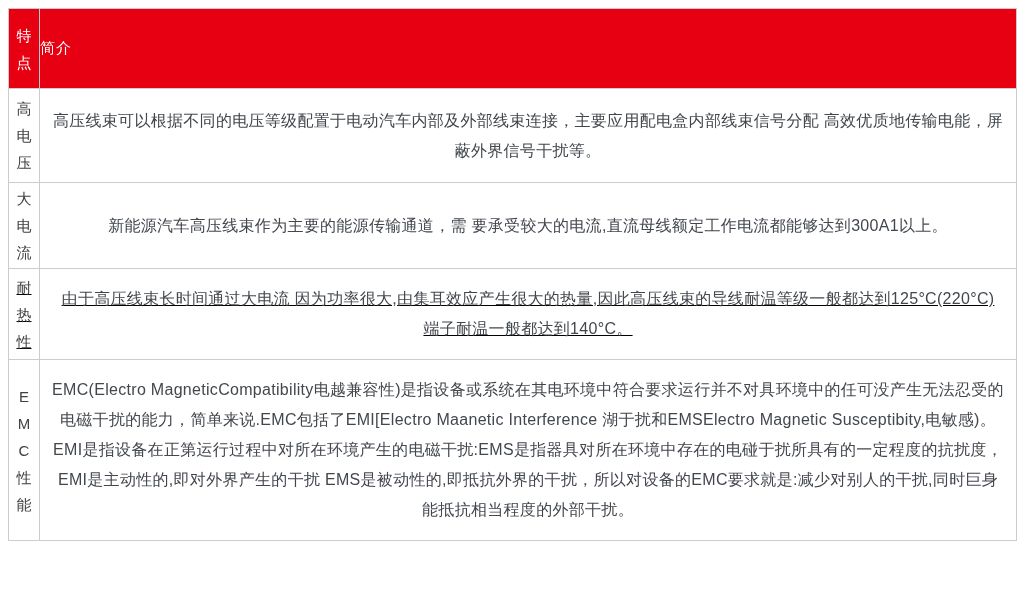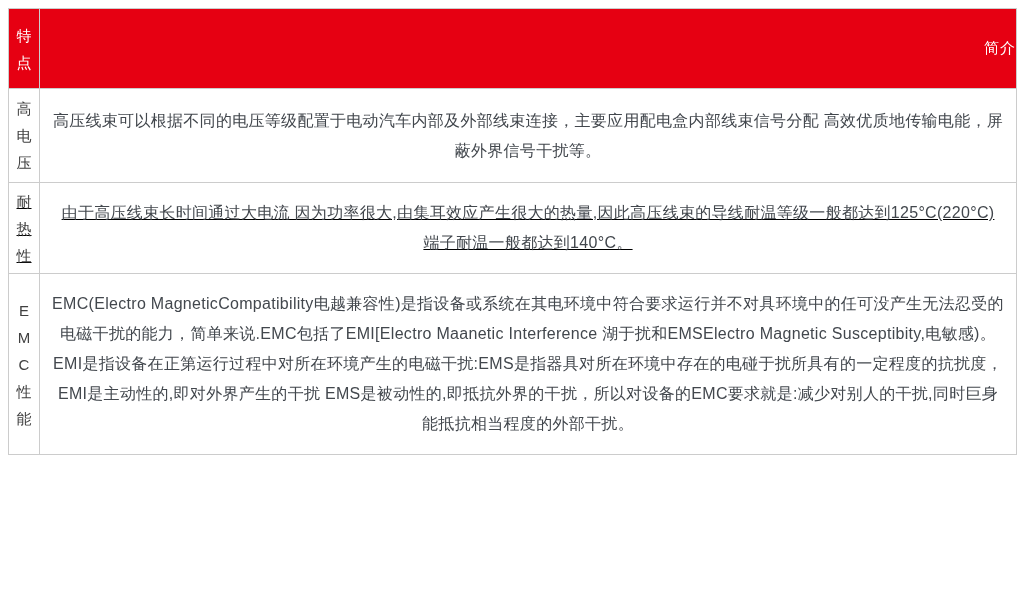--- a/index.html
+++ b/index.html
@@ -23,21 +23,21 @@
     vertical-align: middle;
   }
   col.label-col { width: 31px; }
   thead tr { height: 80px; }
   thead th {
     background: #e60012;
     color: #ffffff;
     font-weight: normal;
     font-size: 15px;
   }
-  thead th.intro-head { text-align: right; letter-spacing: 1px; }
+  thead th.intro-head { text-align: left; letter-spacing: 1px; }
   
   .vlabel {
     width: 17px;
     margin: 0 auto;
     word-break: break-all;
     text-align: center;
     font-size: 15px;
     line-height: 27px;
   }
   tbody .vlabel { color: #404040; }
@@ -74,20 +74,26 @@
         </th>
       </tr>
     </thead>
     <tbody>
       <tr class="row-hv">
         <td>
           <div class="vlabel">高电压</div>
         </td>
         <td class="desc">高压线束可以根据不同的电压等级配置于电动汽车内部及外部线束连接，主要应用配电盒内部线束信号分配 高效优质地传输电能，屏蔽外界信号干扰等。</td>
       </tr>
+      <tr class="row-hc">
+        <td>
+          <div class="vlabel">大电流</div>
+        </td>
+        <td class="desc">新能源汽车高压线束作为主要的能源传输通道，需 要承受较大的电流,直流母线额定工作电流都能够达到300A1以上。</td>
+      </tr>
       <tr class="row-heat">
         <td>
           <div class="vlabel">耐热性</div>
         </td>
         <td class="desc">由于高压线束长时间通过大电流 因为功率很大,由集耳效应产生很大的热量,因此高压线束的导线耐温等级一般都达到125°C(220°C) 端子耐温一般都达到140°C。</td>
       </tr>
       <tr class="row-emc">
         <td>
           <div class="vlabel">EMC性能</div>
         </td>

